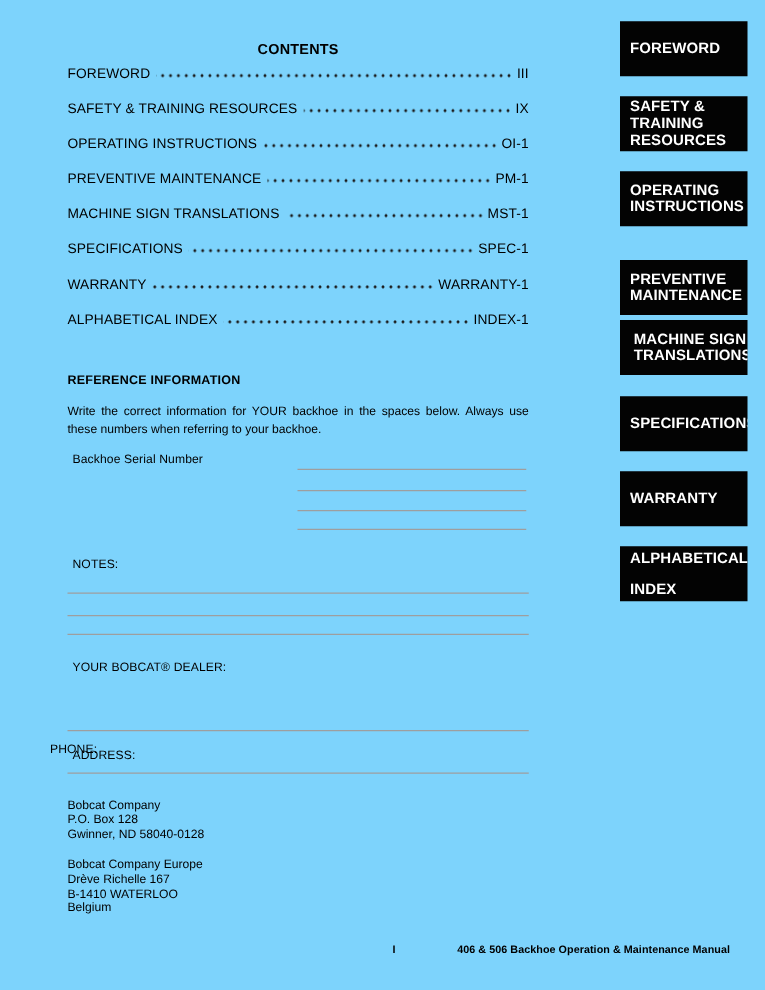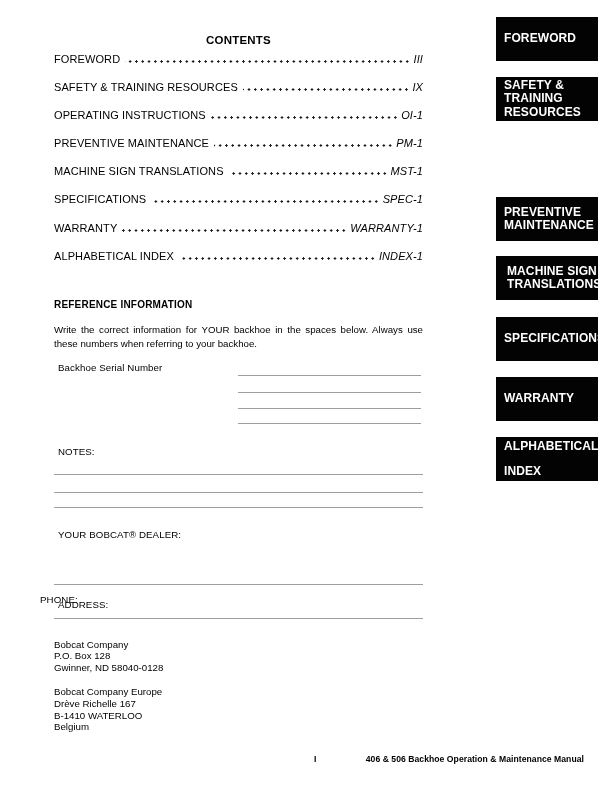--- a/index.html
+++ b/index.html
@@ -1,35 +1,35 @@
 <!DOCTYPE html>
 <html><head>
 <meta charset="utf-8">
 <style>
   html,body{margin:0;padding:0;background:#e8e8e8;}
   .page{
-    position:relative;width:612px;height:792px;background:#ffffff;
+    position:relative;width:612px;height:792px;background:#7dd3fc;
     font-family:"Liberation Sans",sans-serif;color:#000;overflow:hidden;
     margin:0 auto;
   }
   
   .contents-title{
     position:absolute;left:54px;top:34px;width:369px;
     text-align:center;font-size:11.5px;font-weight:bold;letter-spacing:.2px;
   }
   
   .toc{position:absolute;left:54px;top:53px;width:369px;}
   .toc-row{height:28.1px;display:flex;align-items:baseline;font-size:11px;}
   .toc-label{white-space:nowrap;letter-spacing:.1px;}
   .toc-leader{
     flex:1;height:3px;margin:0 3px 0 5px;
     background-image:radial-gradient(circle,#1a1a1a 1.02px,transparent 1.35px);
     background-size:6.3px 3px;background-repeat:repeat-x;background-position:right bottom;
   }
-  .toc-page{white-space:nowrap;letter-spacing:.1px;font-style:italic;}
+  .toc-page{white-space:nowrap;letter-spacing:.1px;}
   
   .ref-heading{position:absolute;left:54px;top:298.5px;font-size:10px;font-weight:bold;letter-spacing:.2px;}
   .ref-body{position:absolute;left:54px;top:323px;width:369px;font-size:9.7px;line-height:14px;text-align:justify;}
   .label{position:absolute;font-size:9.7px;letter-spacing:.1px;}
   .fill-line{position:absolute;height:1.2px;background:#9e9e9e;}
   
   .addr-block{position:absolute;left:54px;font-size:9.7px;line-height:11.8px;}
   
   .footer-num{position:absolute;left:314px;top:754px;font-size:8.6px;font-weight:bold;}
   .footer-title{position:absolute;right:28px;top:754px;font-size:8.6px;font-weight:bold;letter-spacing:.05px;}
@@ -130,21 +130,25 @@
   <div class="footer-title">406 &amp; 506 Backhoe Operation &amp; Maintenance Manual</div>
 
   <div class="tab" style="top:17px;">
     <span class="tab-line">FOREWORD</span>
   </div>
   <div class="tab" style="top:77px;text-align:center;">
     <span class="tab-line">SAFETY &amp;</span>
     <span class="tab-line">TRAINING</span>
     <span class="tab-line">RESOURCES</span>
   </div>
-  <div class="tab" style="top:197px;">
+  <div class="tab" style="top:137px;">
+    <span class="tab-line">OPERATING</span>
+    <span class="tab-line">INSTRUCTIONS</span>
+  </div>
+  <div class="tab" style="top:208px;">
     <span class="tab-line">PREVENTIVE</span>
     <span class="tab-line">MAINTENANCE</span>
   </div>
   <div class="tab" style="top:256px;padding-left:11px;">
     <span class="tab-line">MACHINE SIGN</span>
     <span class="tab-line">TRANSLATIONS</span>
   </div>
   <div class="tab" style="top:317px;">
     <span class="tab-line">SPECIFICATIONS</span>
   </div>

